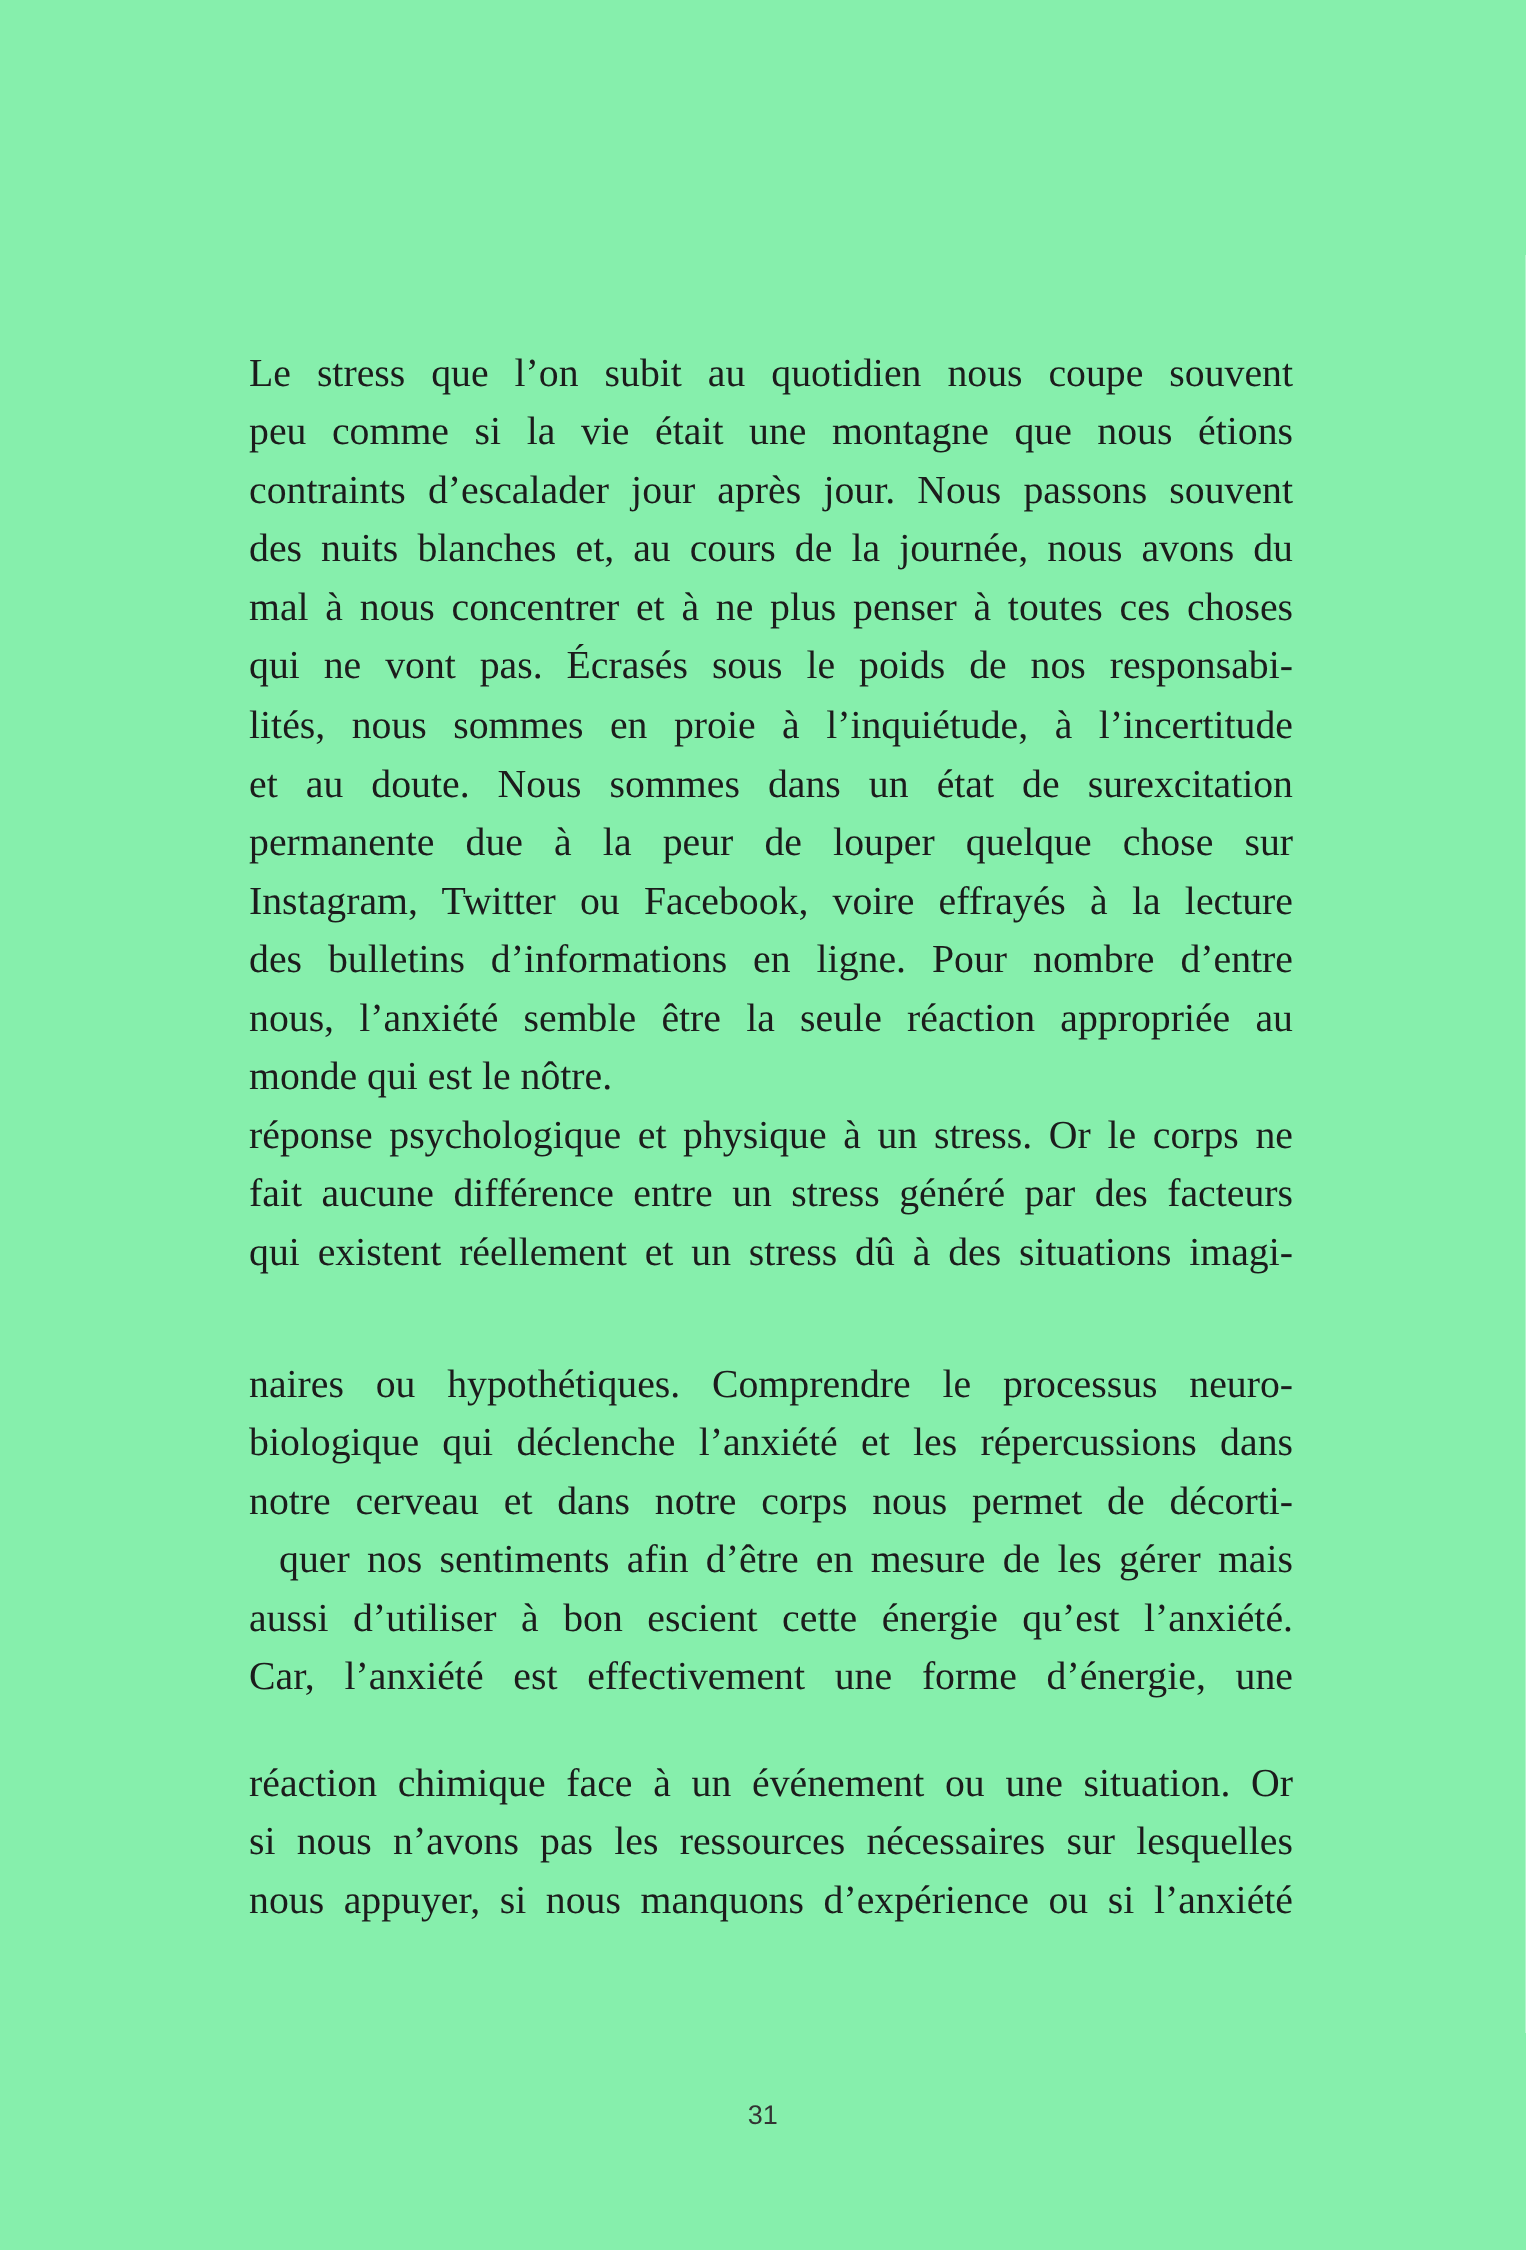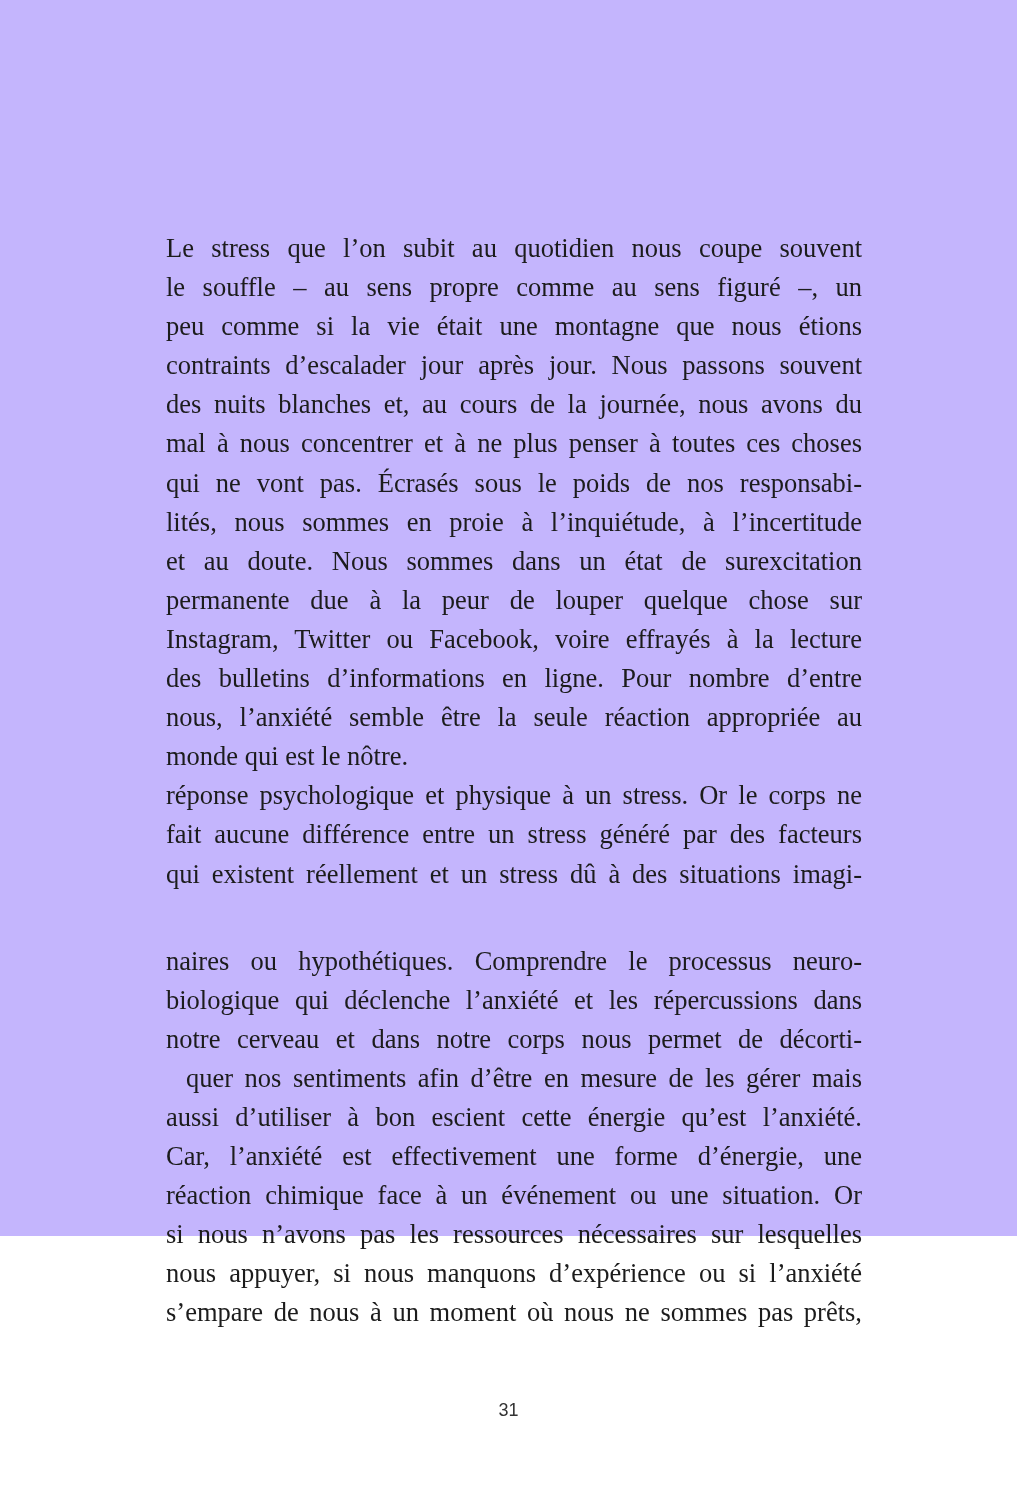--- a/index.html
+++ b/index.html
@@ -10,22 +10,22 @@
     body {
       width: 1017px;
       height: 1500px;
       position: relative;
       overflow: hidden;
     }
     .page {
       position: absolute;
       left: 0; top: 0;
       width: 1017px;
-      height: 1236px;
-      background: #c4b5fd;
+      height: 1500px;
+      background: #86efac;
     }
     .text-block {
       position: absolute;
       left: 166px;
       top: 229px;
       width: 696px;
       font-family: "DejaVu Serif", "Liberation Serif", serif;
       font-size: 24.5px;
       line-height: 39.1px;
       color: #1c1c1c;
@@ -63,21 +63,20 @@
     }
   </style>
 </head>
 <body>
 
 <div class="page">
   <div class="text-block">
 
     <div>
       <span class="line fit" style="display: block;">Le stress que l’on subit au quotidien nous coupe souvent</span>
-      <span class="line fit" style="display: block;">le souffle – au sens propre comme au sens figuré –, un</span>
       <span class="line fit" style="display: block;">peu comme si la vie était une montagne que nous étions</span>
       <span class="line fit" style="display: block;">contraints d’escalader jour après jour. Nous passons souvent</span>
       <span class="line fit" style="display: block;">des nuits blanches et, au cours de la journée, nous avons du</span>
       <span class="line fit" style="display: block;">mal à nous concentrer et à ne plus penser à toutes ces choses</span>
       <span class="line fit" style="display: block;">qui ne vont pas. Écrasés sous le poids de nos responsabi-</span>
       <span class="line fit" style="display: block;">lités, nous sommes en proie à l’inquiétude, à l’incertitude</span>
       <span class="line fit" style="display: block;">et au doute. Nous sommes dans un état de surexcitation</span>
       <span class="line fit" style="display: block;">permanente due à la peur de louper quelque chose sur</span>
       <span class="line fit" style="display: block;">Instagram, Twitter ou Facebook, voire effrayés à la lecture</span>
       <span class="line fit" style="display: block;">des bulletins d’informations en ligne. Pour nombre d’entre</span>
@@ -88,21 +87,20 @@
     <div>
       <span class="line fit" style="display: block;">réponse psychologique et physique à un stress. Or le corps ne</span>
       <span class="line fit" style="display: block;">fait aucune différence entre un stress généré par des facteurs</span>
       <span class="line fit" style="display: block;">qui existent réellement et un stress dû à des situations imagi-</span>
       <span class="line fit" style="display: block; margin-top: 48px;">naires ou hypothétiques. Comprendre le processus neuro-</span>
       <span class="line fit" style="display: block;">biologique qui déclenche l’anxiété et les répercussions dans</span>
       <span class="line fit" style="display: block;">notre cerveau et dans notre corps nous permet de décorti-</span>
       <span class="line fit" style="display: block; margin-left: 20px;">quer nos sentiments afin d’être en mesure de les gérer mais</span>
       <span class="line fit" style="display: block;">aussi d’utiliser à bon escient cette énergie qu’est l’anxiété.</span>
       <span class="line fit" style="display: block;">Car, l’anxiété est effectivement une forme d’énergie, une</span>
-      <span class="line fit" style="display: block;">réaction chimique face à un événement ou une situation. Or</span>
+      <span class="line fit" style="display: block; margin-top: 32px;">réaction chimique face à un événement ou une situation. Or</span>
       <span class="line fit" style="display: block;">si nous n’avons pas les ressources nécessaires sur lesquelles</span>
       <span class="line fit" style="display: block;">nous appuyer, si nous manquons d’expérience ou si l’anxiété</span>
-      <span class="line fit" style="display: block;">s’empare de nous à un moment où nous ne sommes pas prêts,</span>
     </div>
   </div>
 
   <div class="page-number">31</div>
 </div>
 
 </body></html>

